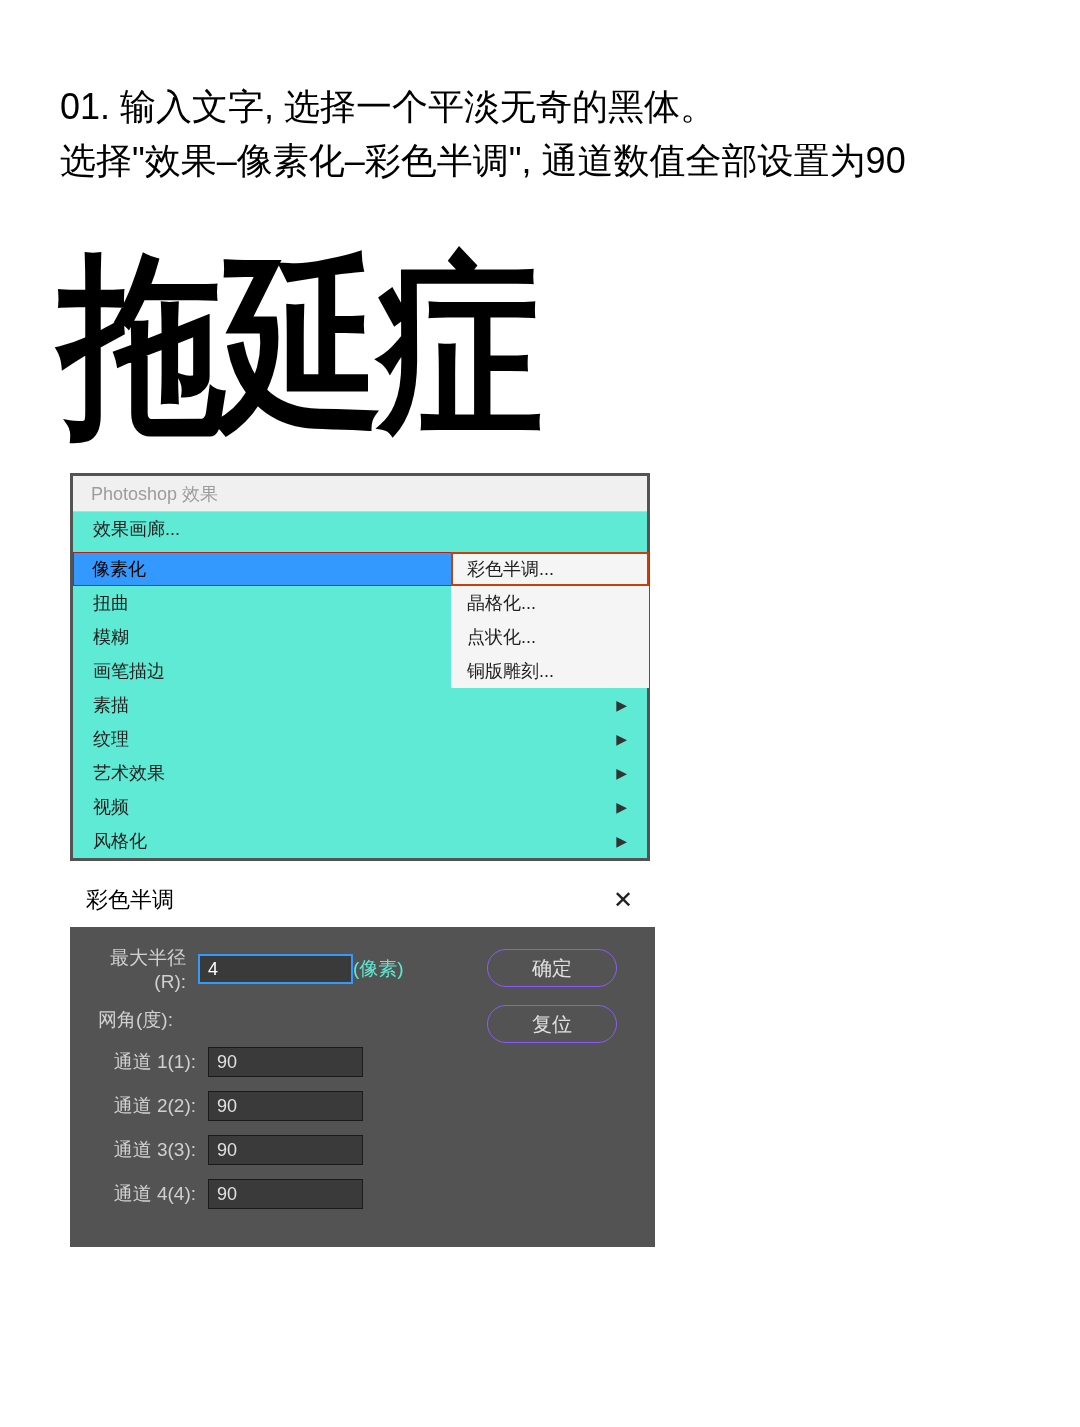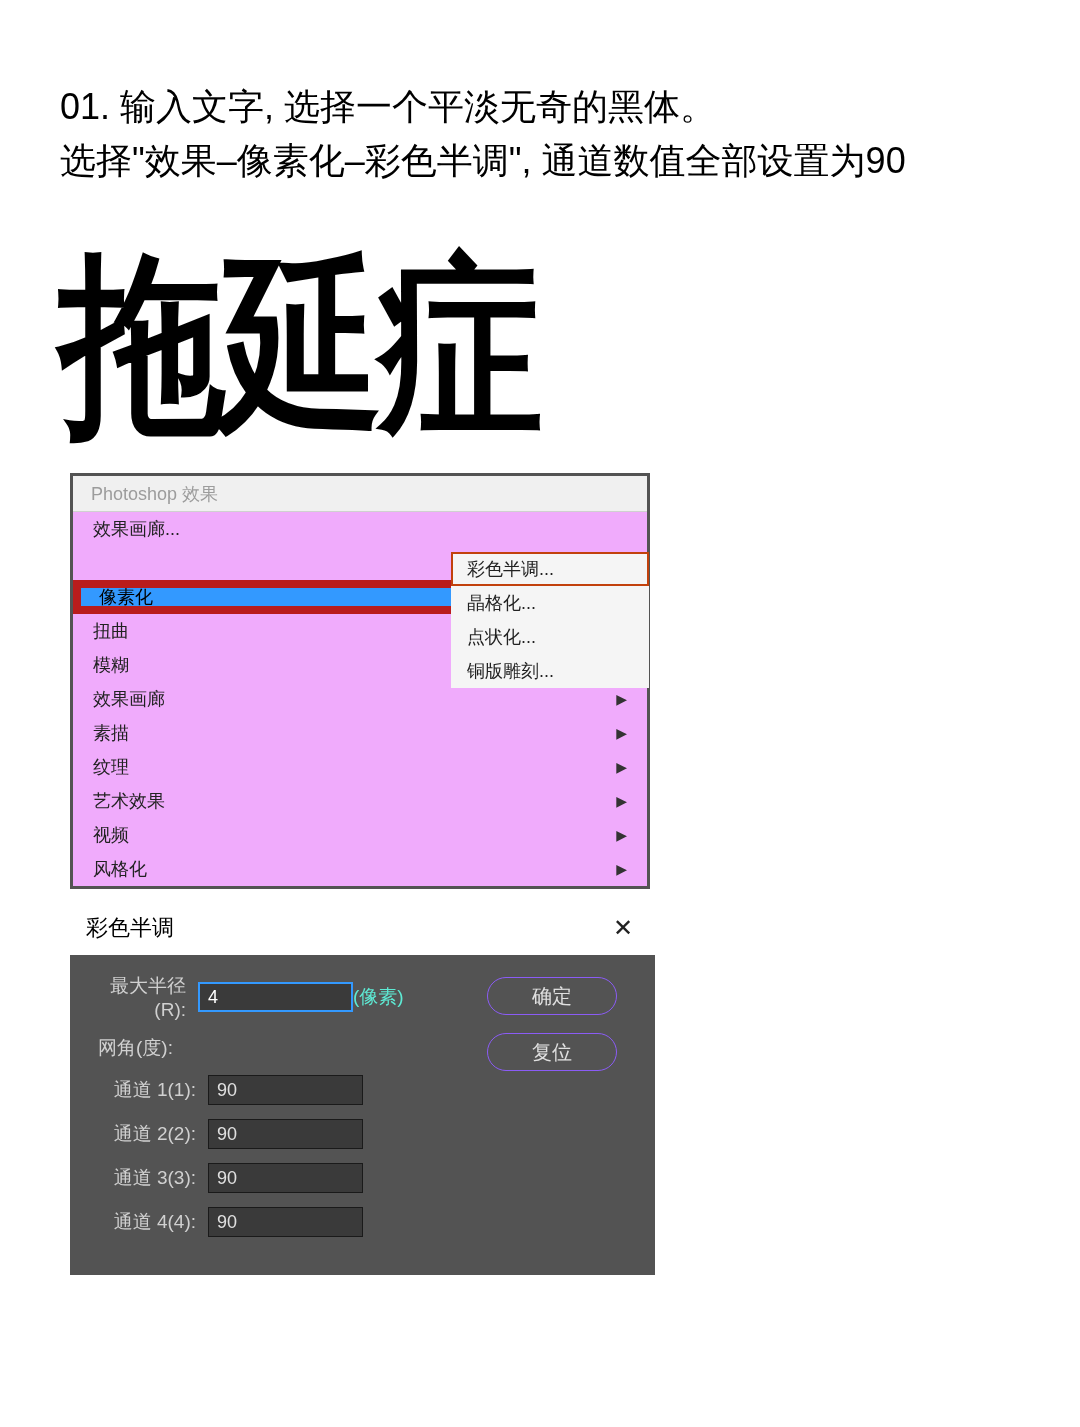--- a/index.html
+++ b/index.html
@@ -29,21 +29,21 @@
 
   
   .menu-wrap {
     margin-left: 70px;
     width: 580px;
     background: #535353;
     padding: 3px;
     position: relative;
   }
   .menu-panel {
-    background: #f0abfc;
+    background: #5eead4;
     position: relative;
   }
   .menu-header {
     padding: 0 18px;
     height: 36px;
     display: flex;
     align-items: center;
     font-size: 18px;
     color: #9c9c9c;
     border-bottom: 1px solid #d0d0d0;
@@ -60,23 +60,22 @@
     position: relative;
   }
   .menu-item .arrow {
     font-size: 14px;
     color: #333;
   }
   .menu-spacer { height: 6px; }
   .menu-item.highlight {
     background: #3399ff;
     color: #000;
-    border: 8px solid #b91c1c;
+    border: 1px solid #b91c1c;
     padding: 0 18px;
-    margin-top: 28px;
   }
   .submenu {
     position: absolute;
     left: 378px;
     top: 76px;
     width: 198px;
     background: #f5f5f5;
     z-index: 5;
   }
   .sub-item {
@@ -191,21 +190,21 @@
     </div>
     <div class="menu-item">
       <span>扭曲</span>
       <span class="arrow">▶</span>
     </div>
     <div class="menu-item">
       <span>模糊</span>
       <span class="arrow">▶</span>
     </div>
     <div class="menu-item">
-      <span>效果画廊</span>
+      <span>画笔描边</span>
       <span class="arrow">▶</span>
     </div>
     <div class="menu-item">
       <span>素描</span>
       <span class="arrow">▶</span>
     </div>
     <div class="menu-item">
       <span>纹理</span>
       <span class="arrow">▶</span>
     </div>

